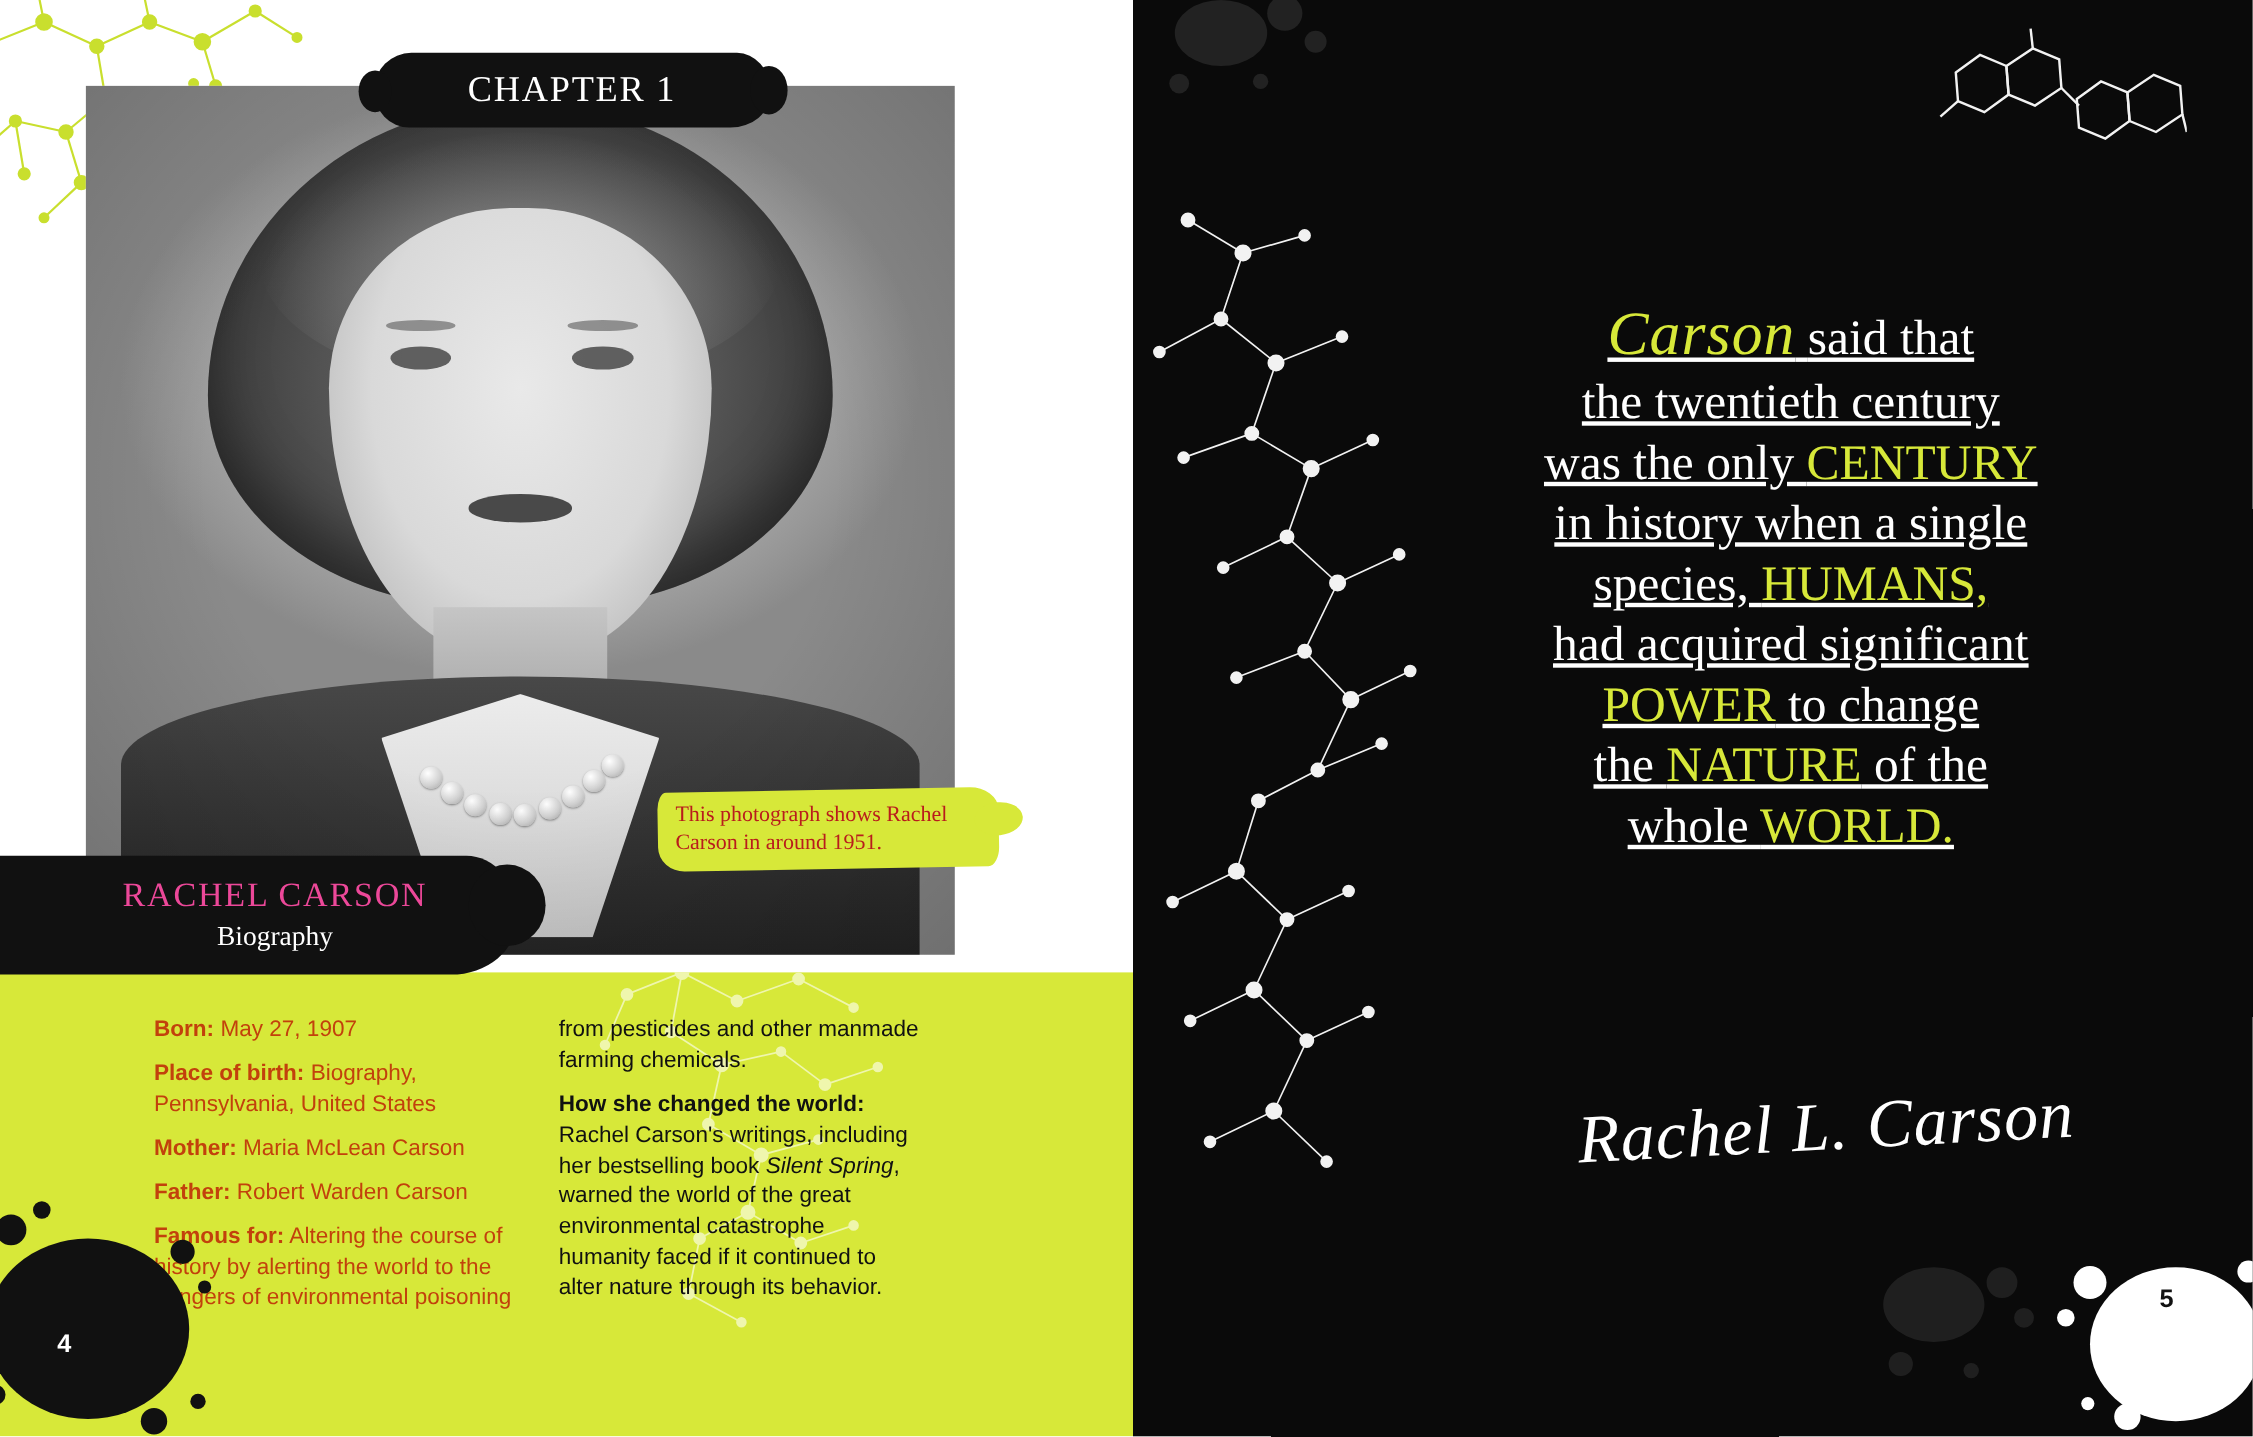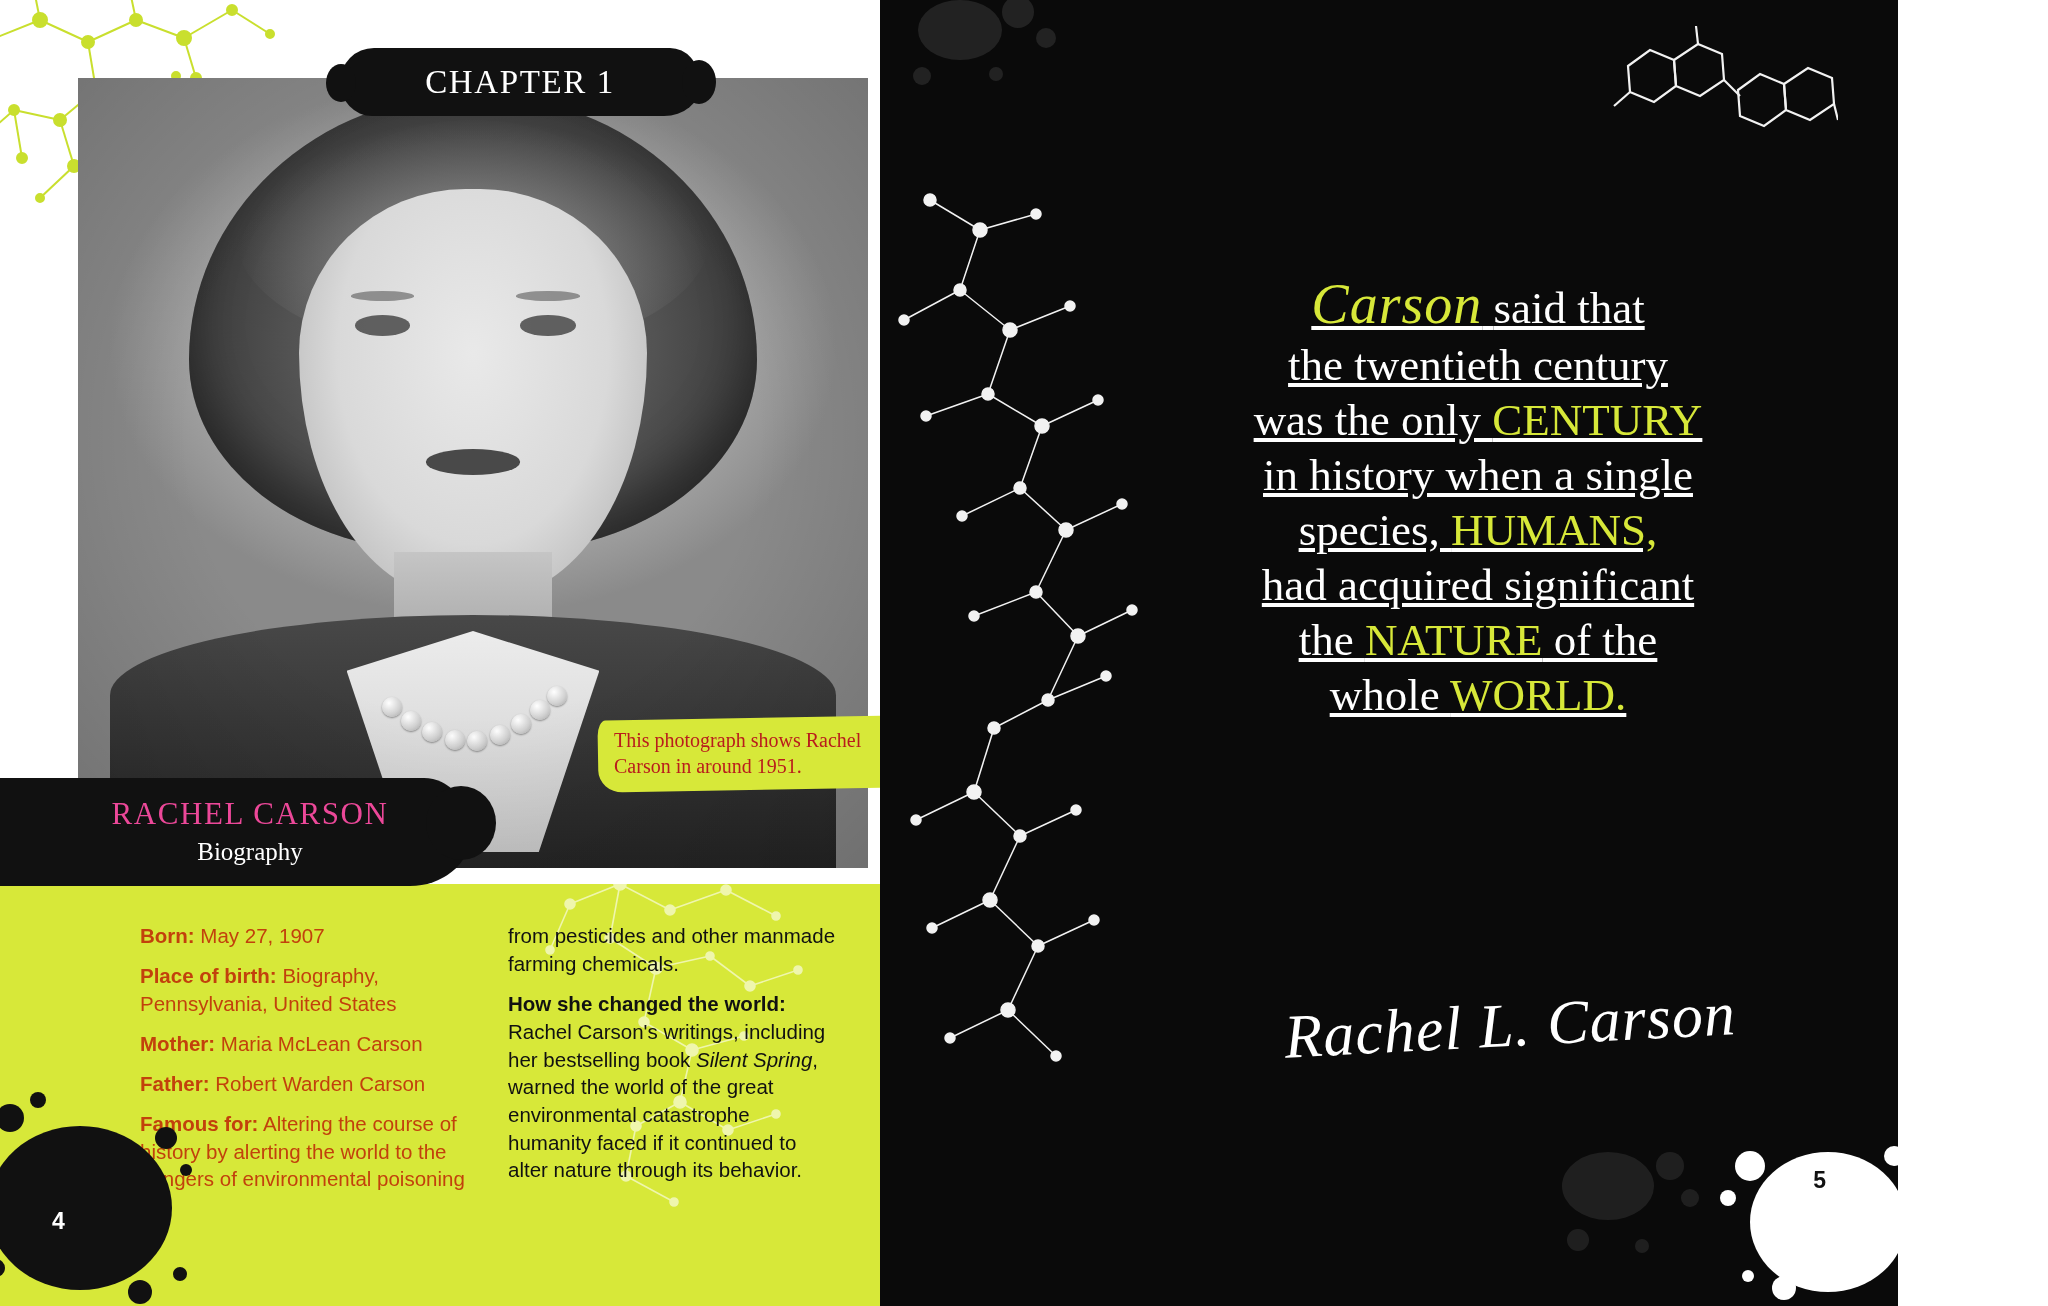--- a/index.html
+++ b/index.html
@@ -12,21 +12,21 @@
   }
   .spread {
     position: relative;
     width: 2048px; height: 1306px;
     display: flex;
   }
 
   
   .page-left {
     position: relative;
-    width: 880px; height: 1306px;
+    width: 1030px; height: 1306px;
     background: #ffffff;
     overflow: hidden;
     flex: 0 0 auto;
   }
 
   
   .mol-topleft {
     position: absolute; left: -30px; top: -20px;
     width: 340px; height: 290px;
     pointer-events: none;
@@ -608,20 +608,23 @@
       <div>the twentieth century</div>
       <div>
         <span>was the only </span><span class="hl">CENTURY</span>
       </div>
       <div>in history when a single</div>
       <div>
         <span>species, </span><span class="hl">HUMANS,</span>
       </div>
       <div>had acquired significant</div>
       <div>
+        <span class="hl">POWER</span><span> to change</span>
+      </div>
+      <div>
         <span>the </span><span class="hl">NATURE</span><span> of the</span>
       </div>
       <div>
         <span>whole </span><span class="hl">WORLD.</span>
       </div>
     </div>
 
     <div class="signature">Rachel L. Carson</div>
 
     <svg class="splat-rb" viewBox="0 0 180 140">

